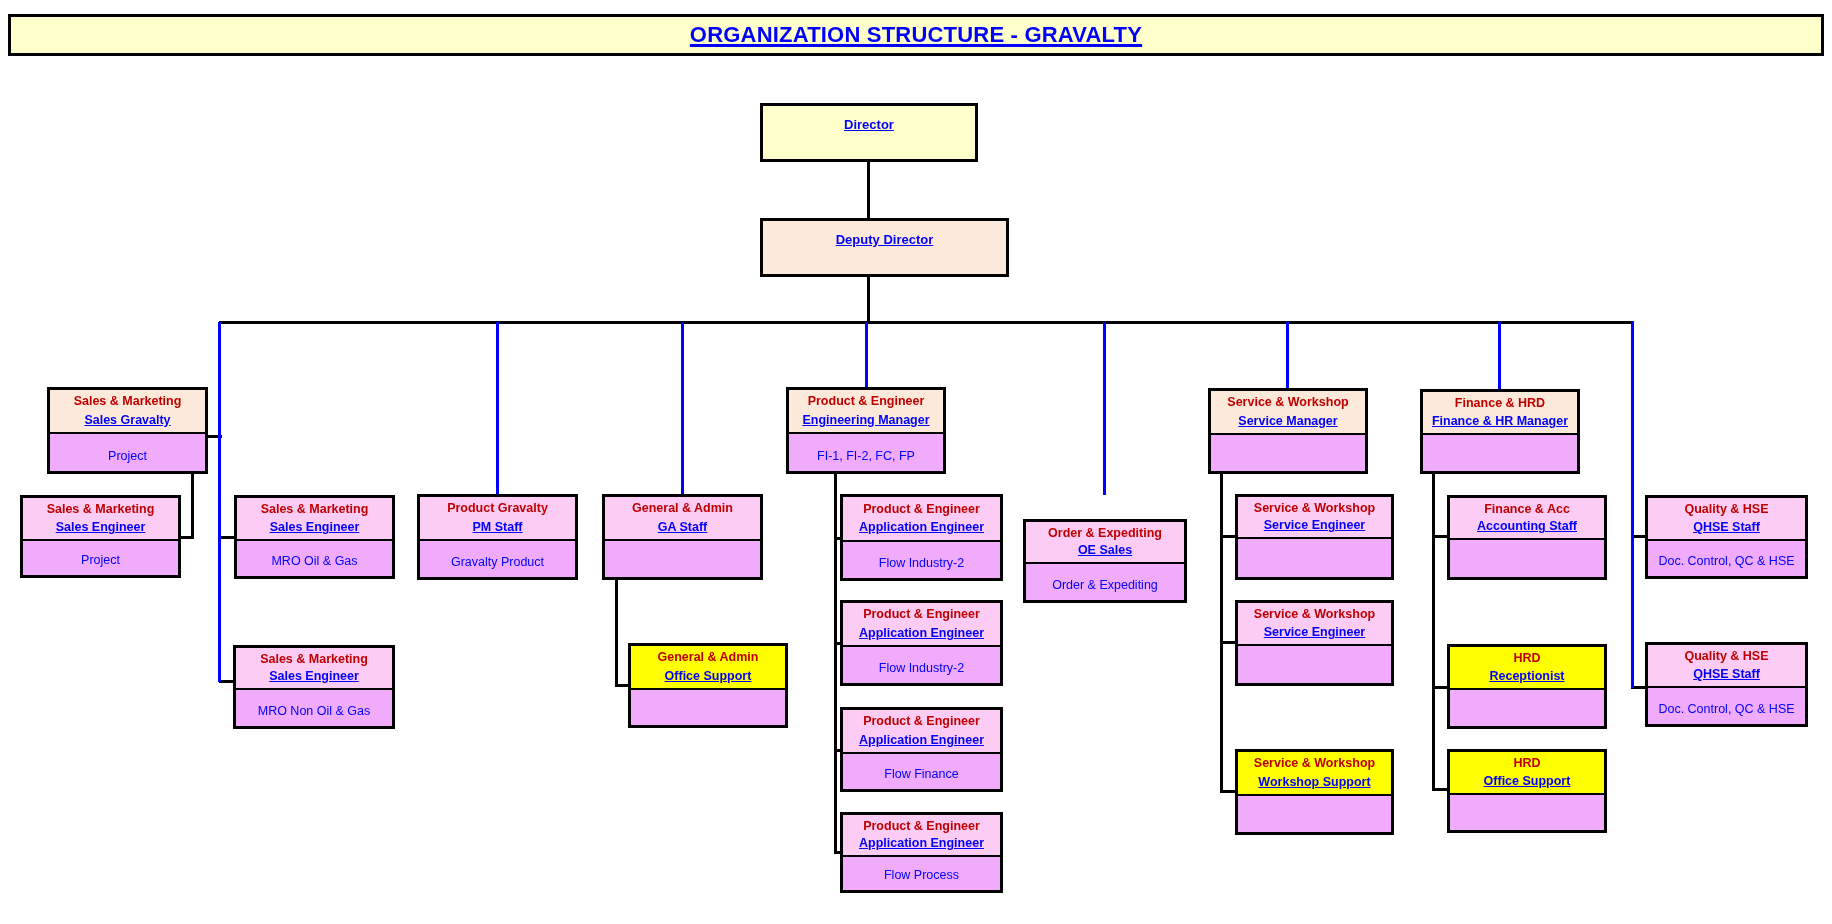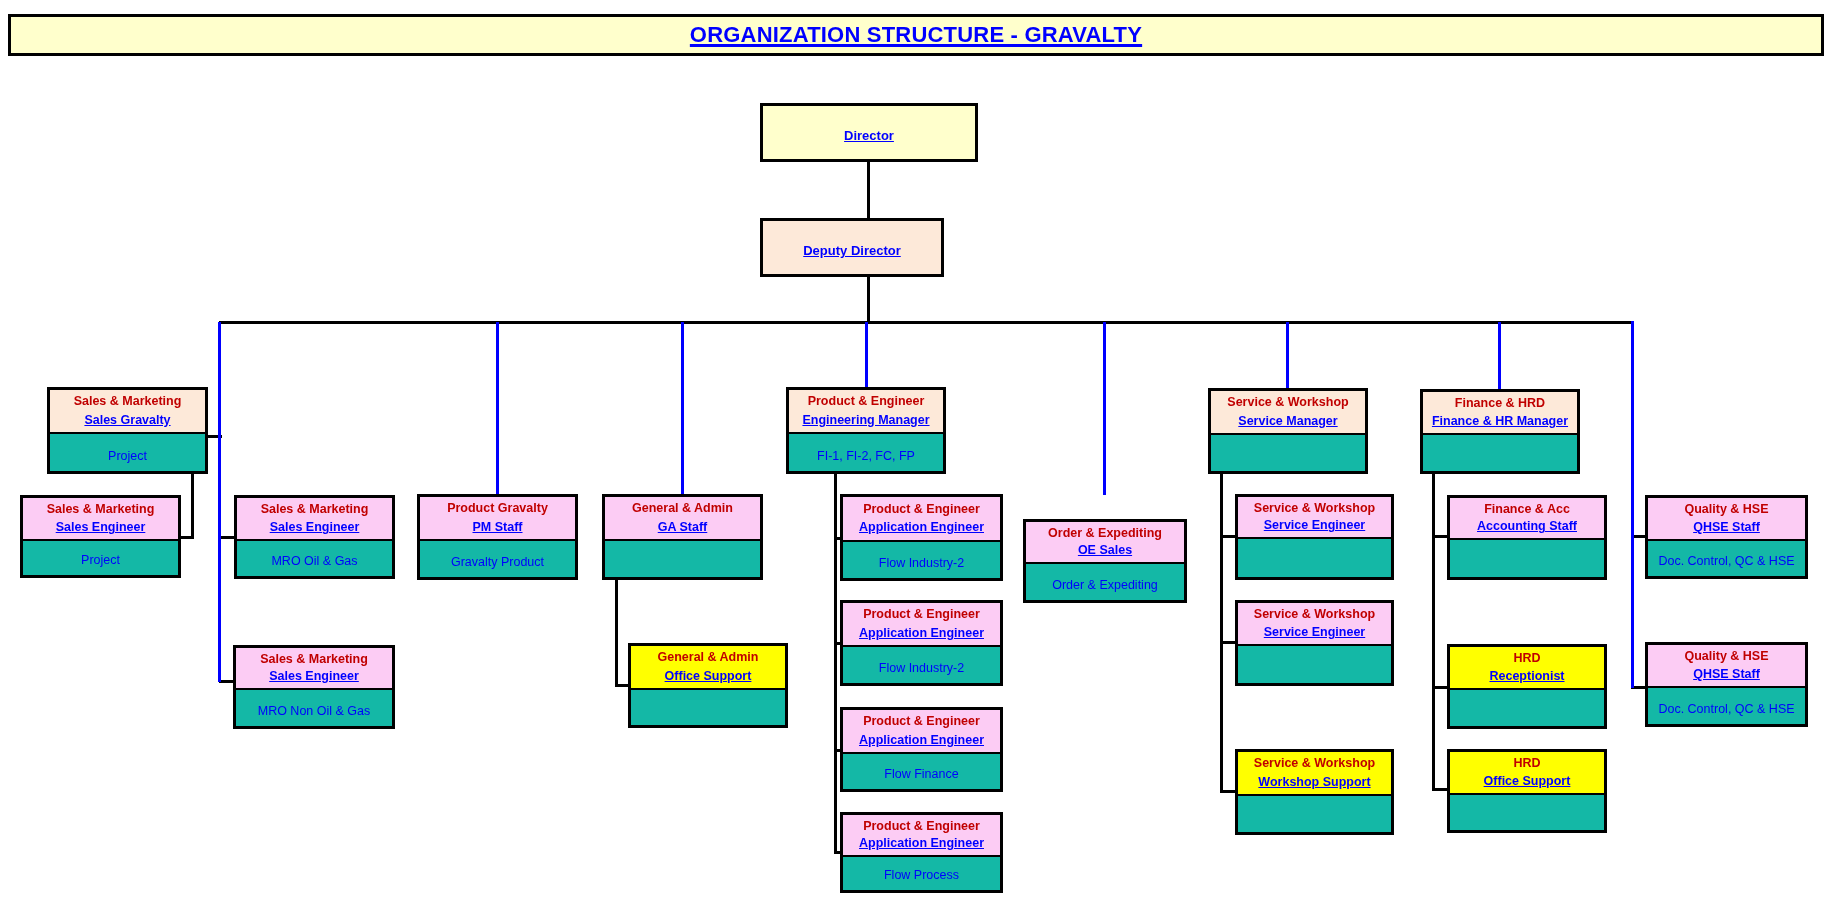--- a/index.html
+++ b/index.html
@@ -15,27 +15,27 @@
   .canvas{position:absolute;left:0;top:0;width:1832px;height:924px;}
   .titlebar{
     position:absolute;left:8px;top:14px;width:1816px;height:42px;
     background:var(--title-bg);border:3px solid #000;
     display:flex;align-items:center;justify-content:center;
   }
   .titlebar .t{
     color:var(--role-text);font-size:22px;font-weight:bold;
     text-decoration:underline;text-decoration-thickness:2.5px;letter-spacing:.2px;
   }
-  .node{position:absolute;border:3px solid #000;background:#14b8a6;display:flex;flex-direction:column;}
+  .node{position:absolute;border:3px solid #000;background:#f0abfc;display:flex;flex-direction:column;}
   .node .sect{width:100%;display:flex;flex-direction:column;align-items:center;justify-content:space-evenly;padding:2px 2px;}
   .node .sect.top{border-bottom:2px solid #000;}
   .node .sect.bottom{flex:1;justify-content:flex-end;padding-bottom:7px;}
   .exec{background:var(--exec-bg);}
   .exec.deputy{background:var(--deputy-bg);}
-  .exec .sect{border:none;justify-content:flex-start;padding-top:21px;}
+  .exec .sect{border:none;justify-content:flex-start;padding-top:10px;}
   .top.tan{background:var(--manager-bg);}
   .top.pink{background:var(--staff-bg);}
   .top.yellow{background:var(--support-bg);}
   .dept{color:var(--dept-text);font-weight:bold;font-size:12.5px;line-height:17px;white-space:nowrap;}
   .role{color:var(--role-text);font-weight:bold;font-size:12.5px;line-height:17px;
         text-decoration:underline;white-space:nowrap;cursor:pointer;}
   .exec .role{font-size:13px;}
   .sub{color:var(--sub-text);font-size:12.5px;line-height:15px;white-space:nowrap;}
   .ln{position:absolute;background:var(--connector-black);}
   .ln.blue{background:var(--connector-blue);}
@@ -82,21 +82,21 @@
   <div class="ln blue" style="left:1103px;top:322px;width:3px;height:173px"></div>
   <div class="ln blue" style="left:1286px;top:322px;width:3px;height:66px"></div>
   <div class="ln blue" style="left:1498px;top:322px;width:3px;height:67px"></div>
   <div class="ln blue" style="left:1631px;top:321px;width:3px;height:367px"></div>
 
   <div class="node exec" style="left:760px;top:103px;width:218px;height:59px">
     <div class="sect">
       <span class="role">Director</span>
     </div>
   </div>
-  <div class="node exec deputy" style="left:760px;top:218px;width:184px;height:59px">
+  <div class="node exec deputy" style="left:760px;top:218px;width:249px;height:59px">
     <div class="sect">
       <span class="role">Deputy Director</span>
     </div>
   </div>
 
   <div class="node" style="left:47px;top:387px;width:161px;height:87px">
     <div class="sect top tan" style="height:44px">
       <span class="dept">Sales &amp; Marketing</span>
       <span class="role">Sales Gravalty</span>
     </div>

